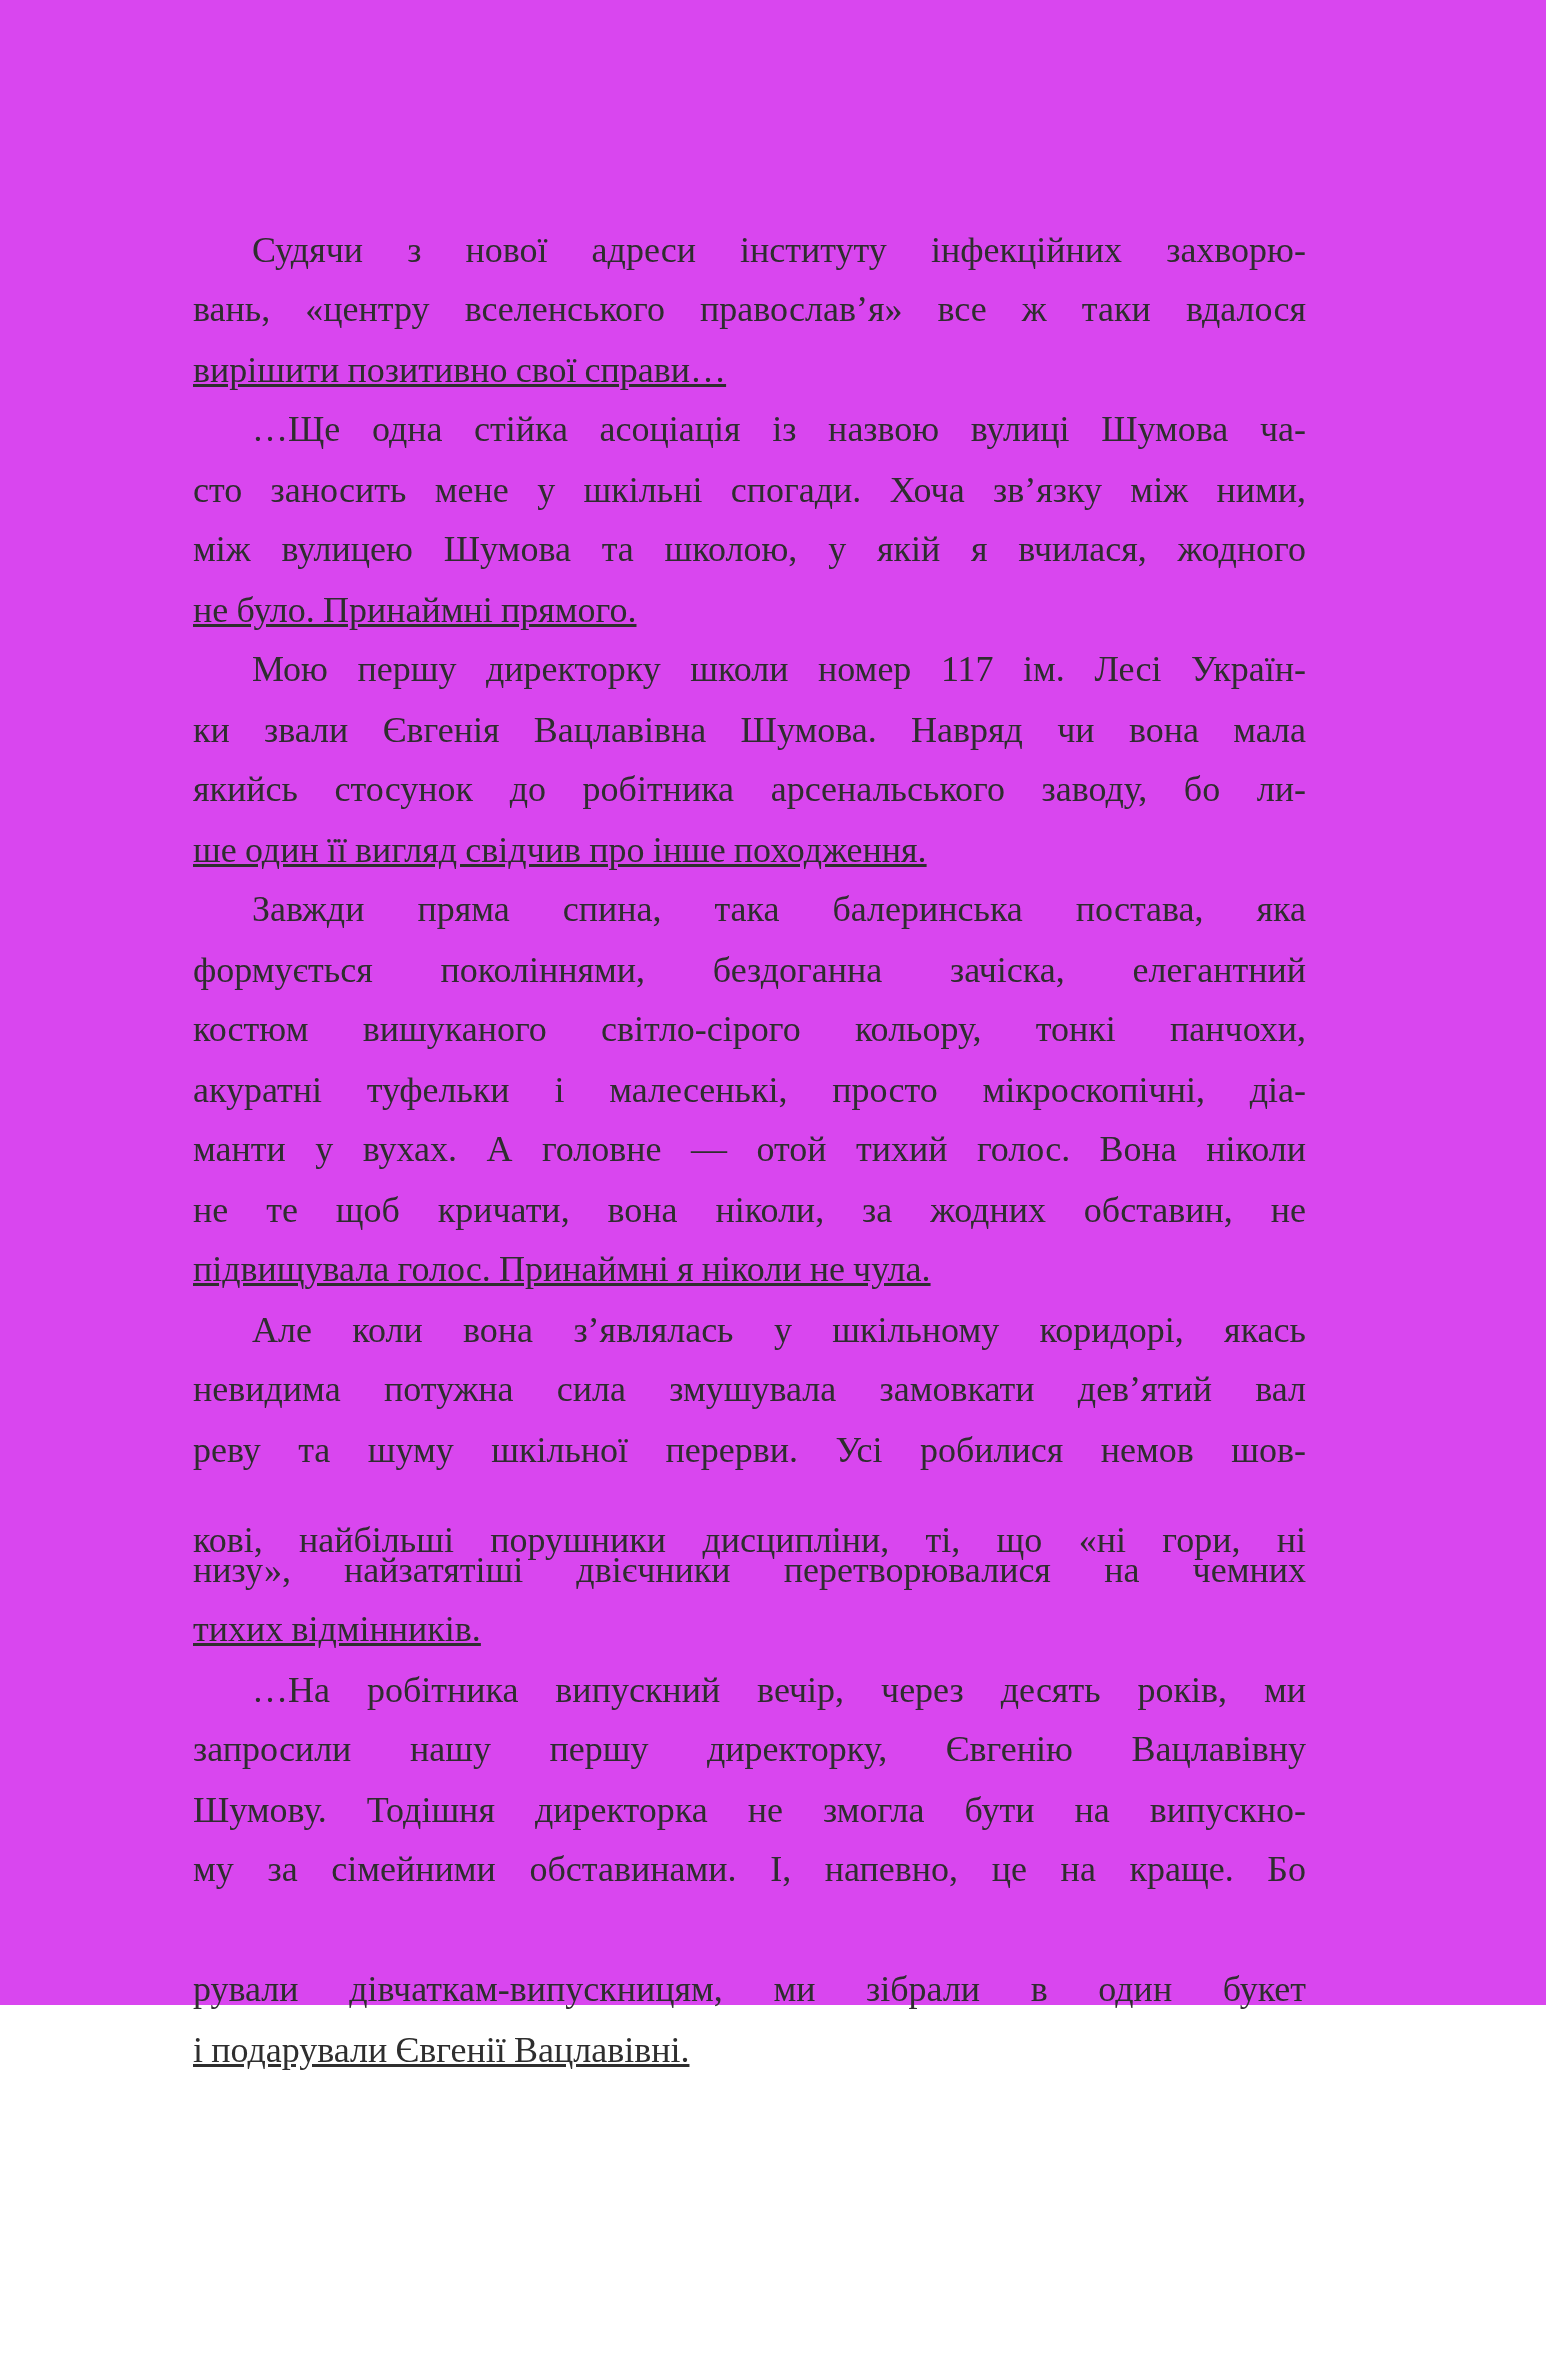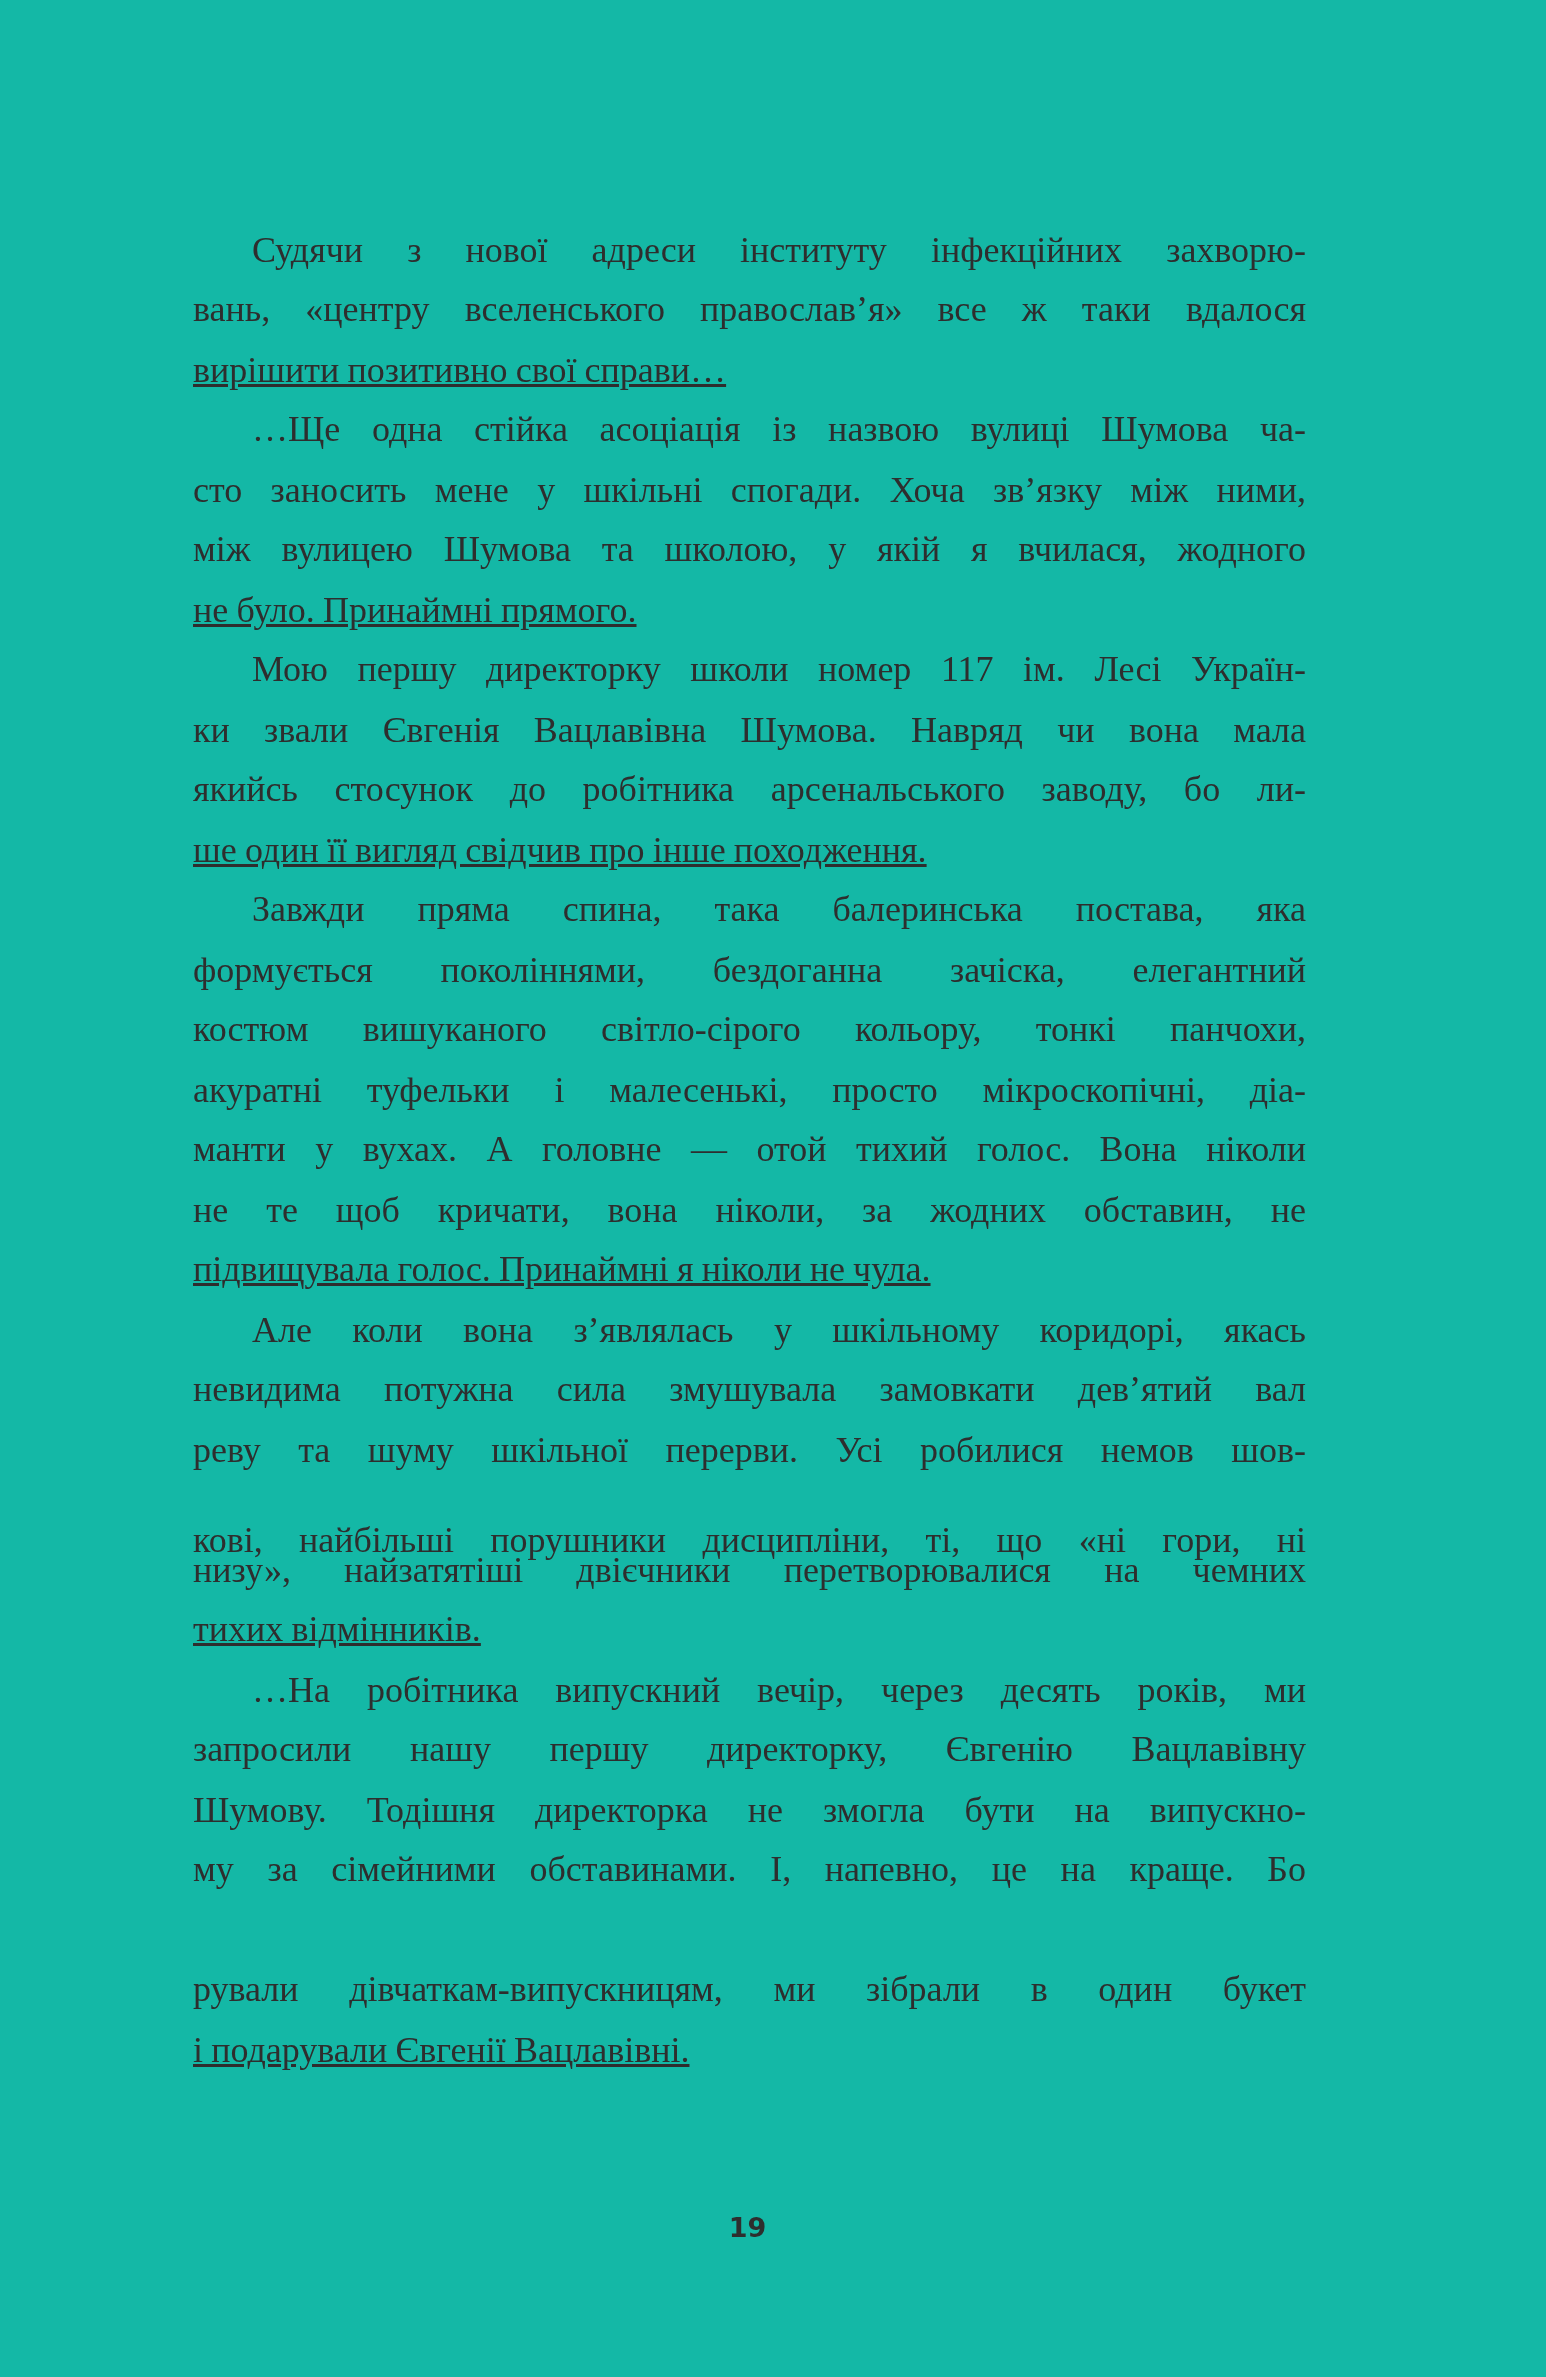--- a/index.html
+++ b/index.html
@@ -10,22 +10,22 @@
   body {
     width: 1546px;
     height: 2377px;
     position: relative;
     overflow: hidden;
   }
   .page {
     position: absolute;
     left: 0; top: 0;
     width: 1546px;
-    height: 2377px;
-    background: #14b8a6;
+    height: 2005px;
+    background: #d946ef;
   }
   .text-column {
     position: absolute;
     left: 193px;
     top: 0;
     width: 1113px;
     height: 2175px;
   }
   .line {
     position: absolute;
@@ -102,15 +102,14 @@
 
     <div class="line indent" style="top: 1666px; white-space: normal;">…На робітника випускний вечір, через десять років, ми</div>
     <div class="line" style="top: 1725px; white-space: normal;">запросили нашу першу директорку, Євгенію Вацлавівну</div>
     <div class="line" style="top: 1786px; white-space: normal;">Шумову. Тодішня директорка не змогла бути на випускно-</div>
     <div class="line" style="top: 1845px; white-space: normal;">му за сімейними обставинами. І, напевно, це на краще. Бо</div>
     <div class="line" style="top: 1965px; white-space: normal;">рували дівчаткам-випускницям, ми зібрали в один букет</div>
     <div class="line last" style="top: 2026px; white-space: nowrap;">і подарували Євгенії Вацлавівні.</div>
 
   </div>
 
-  <div class="page-number">19</div>
 </div>
 
 
 </body></html>

